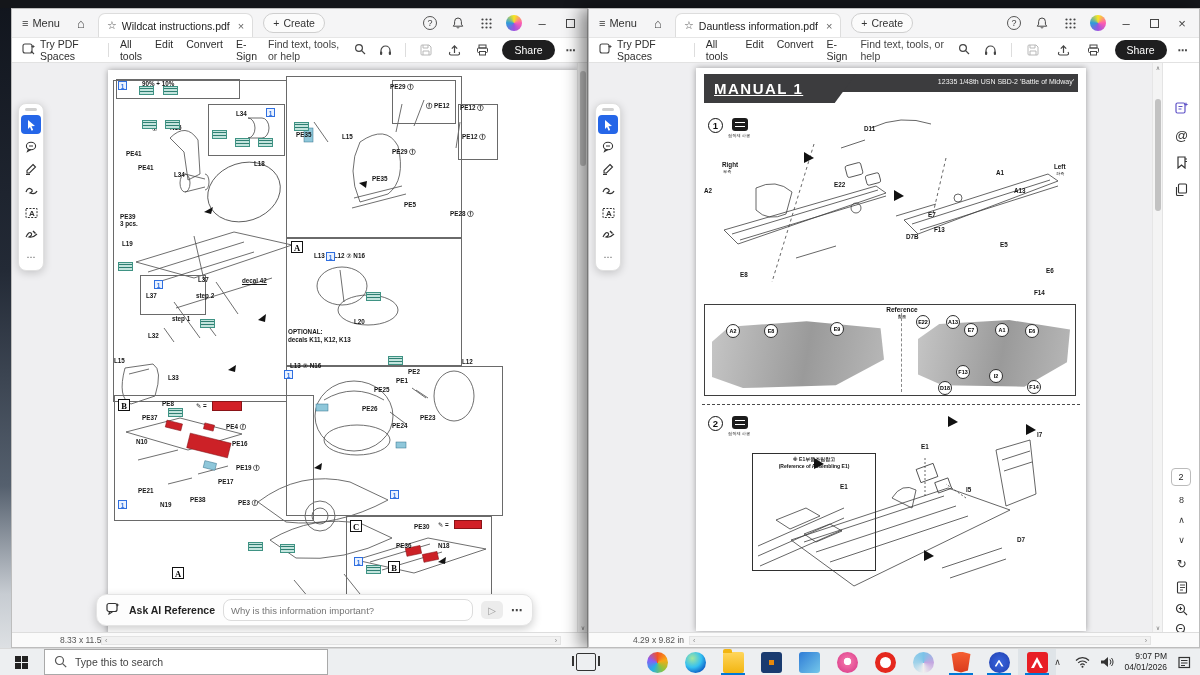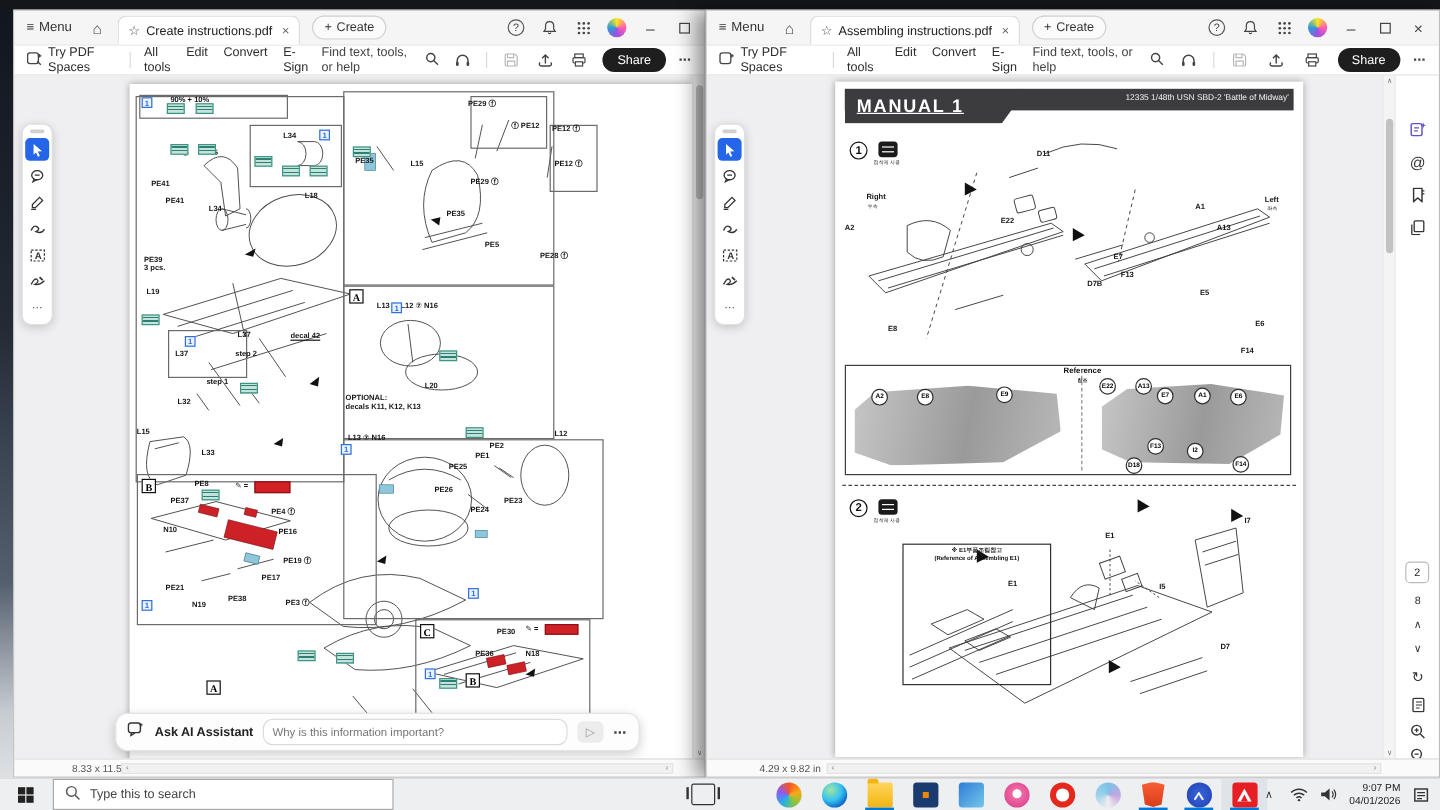--- a/index.html
+++ b/index.html
@@ -127,21 +127,21 @@
 
 <div class="window win-left">
   <div class="titlebar">
     <div class="menu-btn">
         <span>≡</span>
         <span>Menu</span>
       </div>
     <div class="tb-ico">⌂</div>
     <div class="tab">
       <span class="star">☆</span>
-      <span>Create instructions.pdf</span>
+      <span>Wildcat instructions.pdf</span>
       <span class="close-x">×</span>
     </div>
     <div class="create-btn">
         <span>+</span>
         <span>Create</span>
       </div>
     <div class="tb-spacer"></div>
     <div class="tb-ico">
         <span class="qmark">?</span>
       </div>
@@ -438,21 +438,21 @@
           <span class="swatch" style="left: 346px; top: 450px; width: 28px; height: 9px;"></span>
         </div>
     </div>
 
     <div class="aibar">
       <span><svg width="15" height="13" viewBox="0 0 15 13">
             <rect x="1" y="1.5" width="10" height="8" rx="2" fill="none" stroke="#333" stroke-width="1.2"></rect>
             <path d="M3.5,9.5 L3,12 L6.5,9.7" fill="none" stroke="#333" stroke-width="1.1"></path>
             <path d="M11.5,1 l0.5,1.5 1.5,0.5 -1.5,0.5 -0.5,1.5 -0.5,-1.5 -1.5,-0.5 1.5,-0.5 z" fill="#333"></path>
           </svg></span>
-      <span class="ai-label">Ask AI Assistant</span>
+      <span class="ai-label">Ask AI Reference</span>
       <input class="ai-input" placeholder="Why is this information important?" style="">
       <span class="ai-send">▷</span>
       <span class="dots" style="font-size:11px;">⋯</span>
     </div>
 
     <div class="vscroll" style="right:0;">
       <div class="vthumb" style="top:8px;height:95px;"></div>
       <div style="position:absolute;bottom:1px;left:0;width:10px;text-align:center;font-size:6px;color:#777;">∨</div>
     </div>
   </div>
@@ -468,21 +468,21 @@
 
 <div class="window win-right">
   <div class="titlebar">
     <div class="menu-btn">
         <span>≡</span>
         <span>Menu</span>
       </div>
     <div class="tb-ico">⌂</div>
     <div class="tab">
       <span class="star">☆</span>
-      <span>Assembling instructions.pdf</span>
+      <span>Dauntless information.pdf</span>
       <span class="close-x">×</span>
     </div>
     <div class="create-btn">
         <span>+</span>
         <span>Create</span>
       </div>
     <div class="tb-spacer"></div>
     <div class="tb-ico">
         <span class="qmark">?</span>
       </div>

